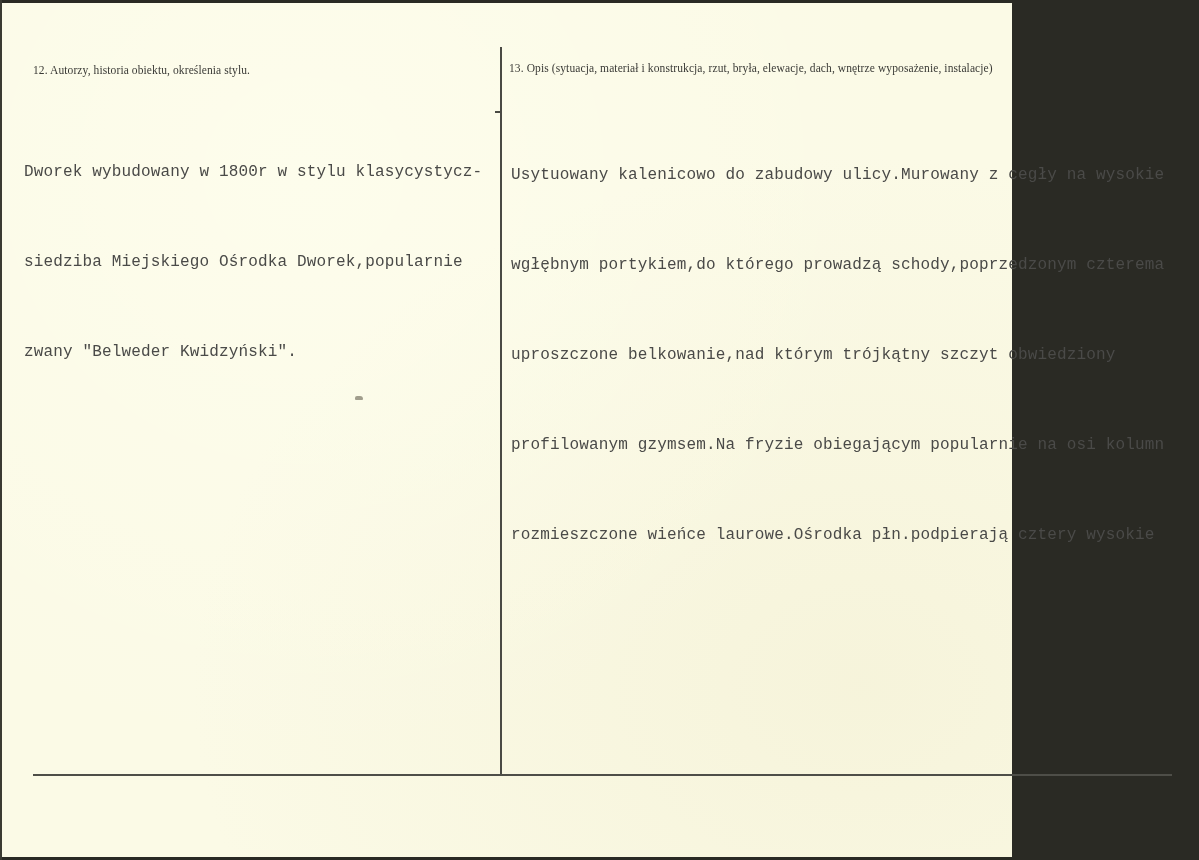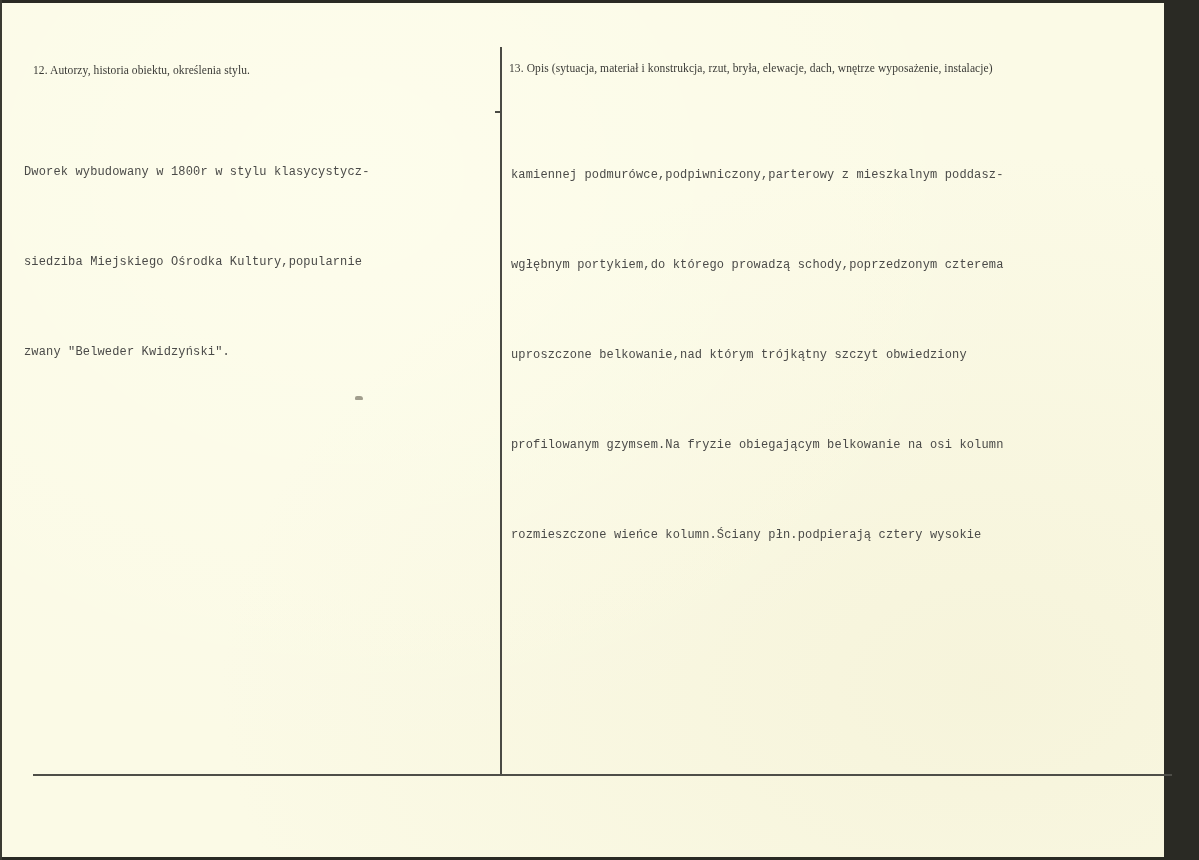--- a/index.html
+++ b/index.html
@@ -10,21 +10,21 @@
       width: 1199px;
       height: 860px;
       background: #2a2a24;
       overflow: hidden;
       position: relative;
     }
     .sheet {
       position: absolute;
       left: 0;
       top: 3px;
-      width: 1164px;
+      width: 1012px;
       height: 854px;
       background: #fbfae6;
       background-image:
         radial-gradient(ellipse at 30% 20%, rgba(255,255,240,0.6), rgba(255,255,240,0) 60%),
         radial-gradient(ellipse at 85% 80%, rgba(240,236,205,0.45), rgba(240,236,205,0) 55%);
     }
     .left-edge {
       position: absolute;
       left: 0; top: 0;
       width: 2px; height: 860px;
@@ -53,21 +53,21 @@
       color: #3a3a36;
       letter-spacing: 0.1px;
       white-space: nowrap;
     }
     .label-12 { left: 33px; top: 61px; }
     .label-13 { left: 509px; top: 59px; }
 
     .typed {
       position: absolute;
       font-family: "Liberation Mono", "DejaVu Sans Mono", monospace;
-      font-size: 12px;
+      font-size: 16px;
       color: #4a4a48;
       line-height: 30px;
       white-space: pre;
       letter-spacing: 0.15px;
     }
     .typed .line {
       display: block;
       height: 30px;
     }
     .typed-12 { left: 24px; top: 94px; }
@@ -99,30 +99,30 @@
 
   <div class="field-label label-12">12. Autorzy, historia obiektu, określenia stylu.</div>
   <div class="field-label label-13">13. Opis (sytuacja, materiał i konstrukcja, rzut, bryła, elewacje, dach, wnętrze wyposażenie, instalacje)</div>
 
   <div class="divider-v"></div>
   <div class="tick-mark"></div>
   <div class="divider-h"></div>
 
   <div class="typed typed-12">
     <span class="line">Dworek wybudowany w 1800r w stylu klasycystycz-</span>
-    <span class="line">siedziba Miejskiego Ośrodka Kultury,popularnie</span>
+    <span class="line">siedziba Miejskiego Ośrodka Dworek,popularnie</span>
     <span class="line">zwany "Belweder Kwidzyński".</span>
   </div>
 
   <div class="typed typed-13">
-    <span class="line">kamiennej podmurówce,podpiwniczony,parterowy z mieszkalnym poddasz-</span>
+    <span class="line">Usytuowany kalenicowo do zabudowy ulicy.Murowany z cegły na wysokie</span>
     <span class="line">wgłębnym portykiem,do którego prowadzą schody,poprzedzonym czterema</span>
     <span class="line">uproszczone belkowanie,nad którym trójkątny szczyt obwiedziony</span>
-    <span class="line">profilowanym gzymsem.Na fryzie obiegającym belkowanie na osi kolumn</span>
-    <span class="line">rozmieszczone wieńce kolumn.Ściany płn.podpierają cztery wysokie</span>
+    <span class="line">profilowanym gzymsem.Na fryzie obiegającym popularnie na osi kolumn</span>
+    <span class="line">rozmieszczone wieńce laurowe.Ośrodka płn.podpierają cztery wysokie</span>
     
     
     
     
     
     
   </div>
 
   <div class="smudge"></div>
 </div>

